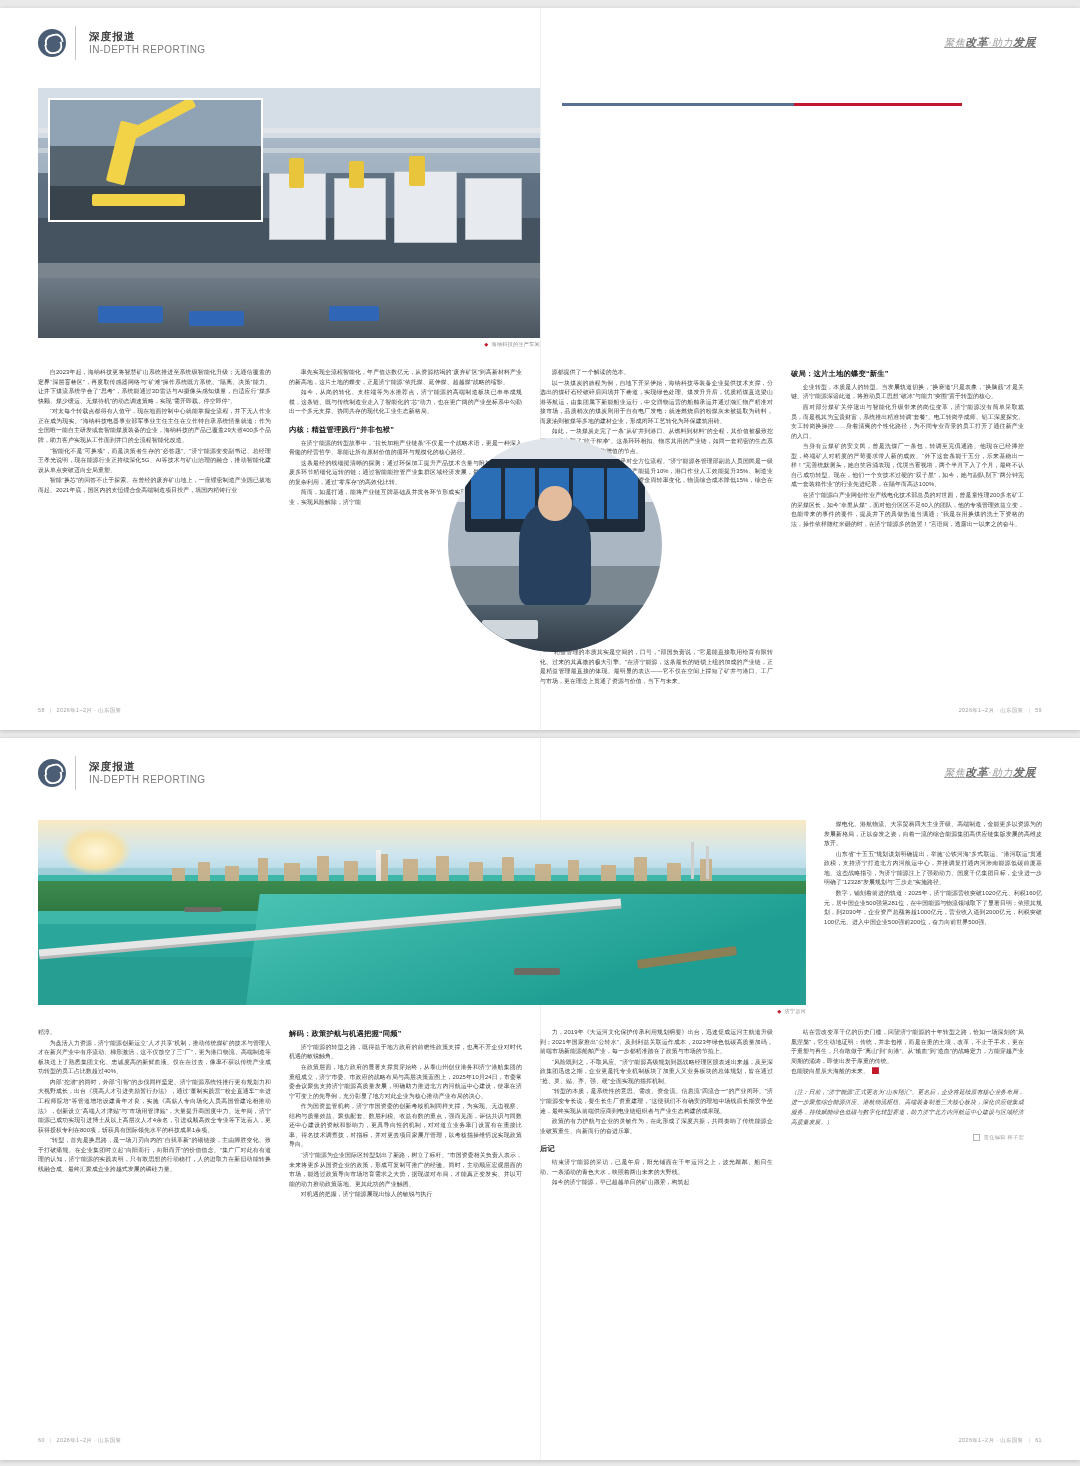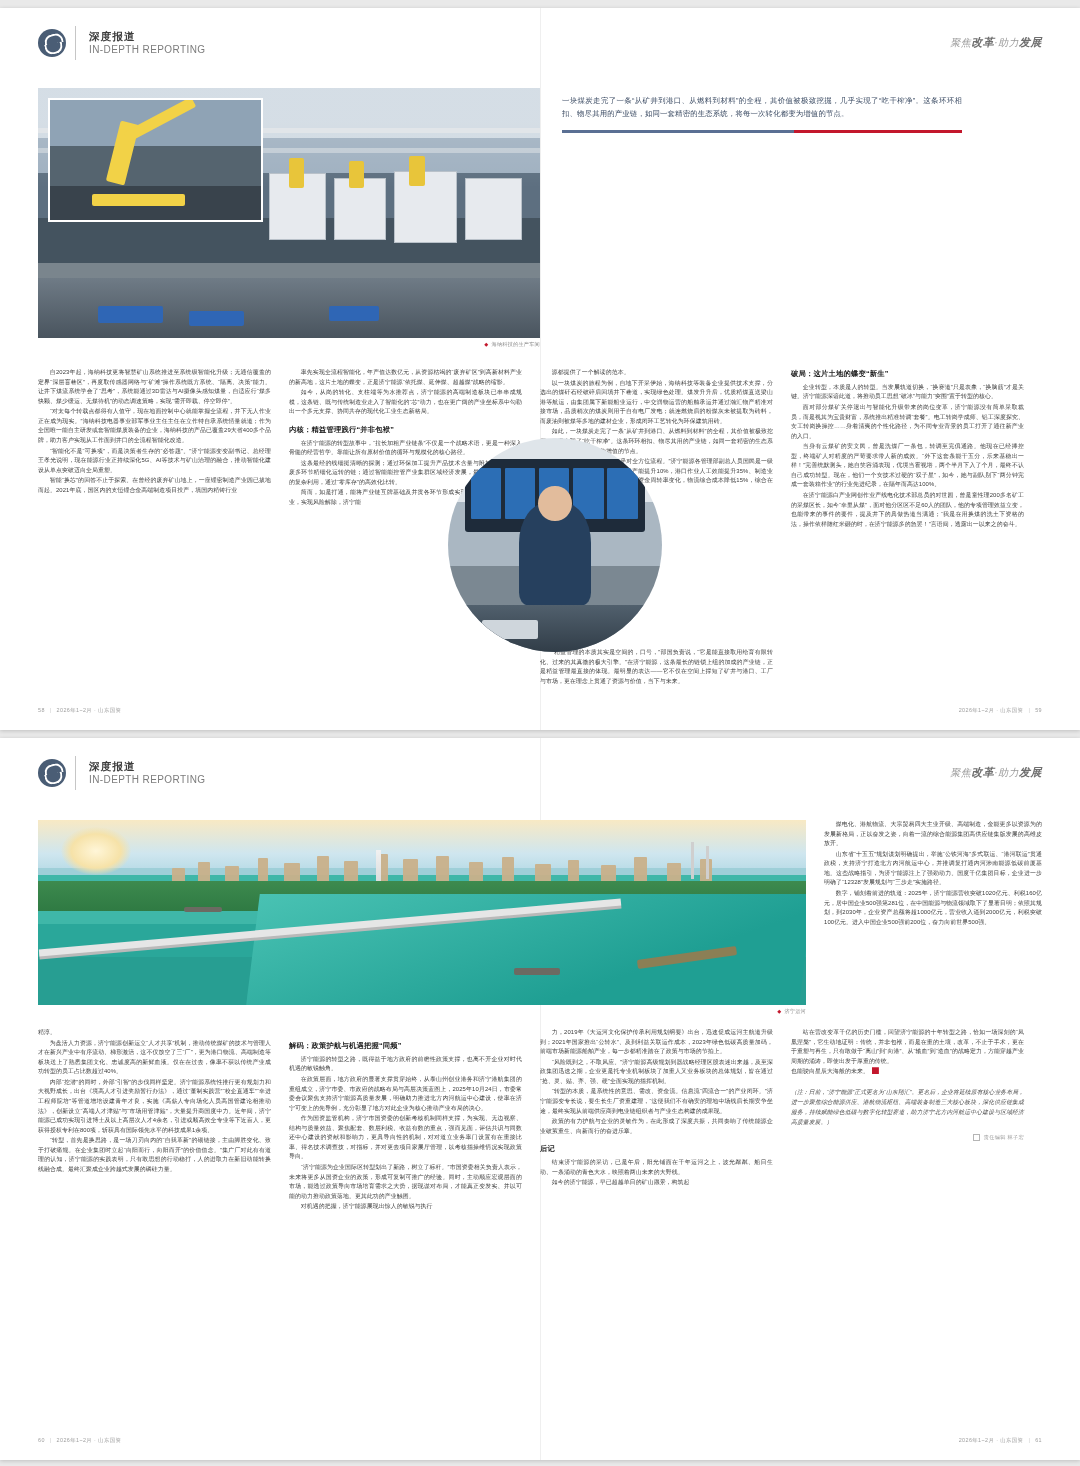--- a/index.html
+++ b/index.html
@@ -56,22 +56,22 @@
     width:1px;height:34px;background:#c6c6c6;margin:0 4px 0 0;
   }
   .rh-titles{line-height:1.18;}
   .rh-cn{
     font-size:10.5px;letter-spacing:1.2px;color:#3d3d3d;font-weight:700;
   }
   .rh-en{
     font-size:10px;letter-spacing:.4px;color:#7c7c7c;margin-top:1px;
   }
   .rh-right{
-    position:absolute;right:0;top:9px;
-    font-size:10px;color:#9a9a9a;letter-spacing:.5px;font-style:italic;
+    position:absolute;right:6px;top:9px;
+    font-size:10px;color:#9a9a9a;letter-spacing:.5px;font-style:italic;text-decoration:underline;
   }
   .rh-right b{color:#6e6e6e;font-size:11px;}
 
   
   .page-body{position:absolute;left:38px;right:38px;}
   .col{
     font-size:5.9px;
     line-height:1.62;
     color:#3a3a3a;
     text-align:justify;
@@ -293,21 +293,20 @@
                 <div class="arm" style="left:20%;bottom:12%;width:44%;height:10%"></div>
               </div>
             </div>
           </div>
           <div class="fig-cap">
             <span class="bullet">◆</span><span>海纳科技的生产车间</span>
           </div>
         </div>
 
         <div style="width:400px;padding-top:6px;">
-          <div class="pullquote">一块煤炭走完了一条“从矿井到港口、从燃料到材料”的全程，其价值被极致挖掘，几乎实现了“吃干榨净”。这条环环相扣、物尽其用的产业链，如同一套精密的生态系统，将每一次转化都变为增值的节点。</div>
           <div class="pq-rule"></div>
         </div>
       </div>
     </div>
 
     <div class="page-body" style="top:360px;bottom:40px;">
       <div style="display:flex;gap:18px;height:300px;">
 
         <div class="col" style="width:233px;">
           <p>自2023年起，海纳科技更将智慧矿山系统推进至系统级智能化升级；无通信覆盖的定界“深层盲巷区”，再度取传感器网络与“矿滩”操作系统既方系统、“隔离、决策”能力。让井下煤流系统学会了“思考”，系统能通过3D雷达与AI摄像头感知煤量，自适应行“煤多快颗、煤少缓运、无煤待机”的动态调速策略，实现“需开即载、停空即停”。</p>
@@ -442,21 +441,21 @@
       <div style="display:flex;gap:18px;">
 
         <div class="col" style="width:233px;">
           <p class="noind">精淳。</p>
           <p>为盘活人力资源，济宁能源创新运立“人才共享”机制，推动传统煤矿的技术与管理人才在新兴产业中有序流动、梯形激活，这不仅放空了三“厂”，更为港口物流、高端制造等板块送上了熟悉集团文化、忠诚度高的新鲜血液。仅在在过去，像率不获以传统产业成功转型的员工占比数超过40%。</p>
           <p>内部“挖潜”的同时，外部“引智”的步伐同样坚定。济宁能源系统性推行更有规划力和大视野成长，出台《境高人才引进奖励暂行办法》，通过“董制实践营”“校企直通车”“幸进工程师院培”等管道增培设建青年才良，实施《高薪人专向场化人员高国管建论相推动法》，创新设立“高端人才津贴”与“市场用管津贴”，大量提升商国度中力。近年间，济宁能源已成功实现引进博士及以上高层次人才4余名，引进或顺高效全专业等下近百人，更获得授权专利在800项，斩获具有国际领先水平的科技成果1余项。</p>
           <p>“转型，首先是换思路，是一场刀刃向内的“自我革新”的砌链接，主由脚胜变化、致于打破痛规。在企业集团时立起“向阳而行，向阳而开”的价值值念。”集广厂对此有有道理的认知，济宁能源的实践表明，只有敢思想的行动稳打，人的进取力在新旧动能转换线融合成。最终汇聚成企业跨越式发展的磷硅力量。</p>
         </div>
 
         <div class="col" style="width:233px;">
-          <div class="sec-h" style="margin-top:12px;">解码：政策护航与机遇把握“同频”</div>
+          <div class="sec-h" style="margin-top:0;">解码：政策护航与机遇把握“同频”</div>
           <p>济宁能源的转型之路，既得益于地方政府的前瞻性政策支撑，也离不开企业对时代机遇的敏锐触角。</p>
           <p>在政策层面，地方政府的显著支撑贯穿始终，从泰山州创业港务和济宁港航集团的重组成立，济宁市委、市政府的战略布局与高层决策蓝图上，2025年10月24日，市委常委会议聚焦支持济宁能源高质量发展，明确助力推进北方内河航运中心建设，使率在济宁可变上的先导例，充分彰显了地方对此企业为核心推动产业布局的决心。</p>
           <p>作为国资监管机构，济宁市国资委的创新考核机制同样支撑，为实现、无边视察、结构与质量效益、聚焦配套、数层利税、收益有数的重点，强而见面，评估共识与同数还中心建设的资献和影响力，更具导向性的机制，对对道立业务率门设置有在重接比率、得名技术调查技，对指标，并对更去项目家展厅管理，以考核指操维情况实现政策导向。</p>
           <p>“济宁能源为企业国际区转型划出了新路，树立了标杆。”市国资委相关负责人表示，未来将更多从国资企业的政策，形成可复制可推广的经验。同时，主动顺应宏观层面的市场，能透过政策导向市场培育需求之大势，据现谋对布局，才能真正变发实、并以可能的动力推动政策落地。更其此功的产业触图。</p>
           <p>对机遇的把握，济宁能源展现出惊人的敏锐与执行</p>
         </div>
 
         <div class="col" style="width:233px;">
           <p>力，2019年《大运河文化保护传承利用规划纲要》出台，迅速促成运河主航道升级到；2021年国家推出“公转水”、及到利益关联运作成本，2023年绿色低碳高质量加码，前端市场新能源船舶产业，每一步都精准踏在了政策与市场的节拍上。</p>
           <p>“风险既到之，不取风应。”济宁能源高级规划到器战略经理区股表迷出来越，及至深政集团迅速之期，企业更是托专业机制板块了加重人又业务板块的总体规划，皆在通过“抢、灵、贴、齐、强、硬”全面实现的指挥机制。</p>

